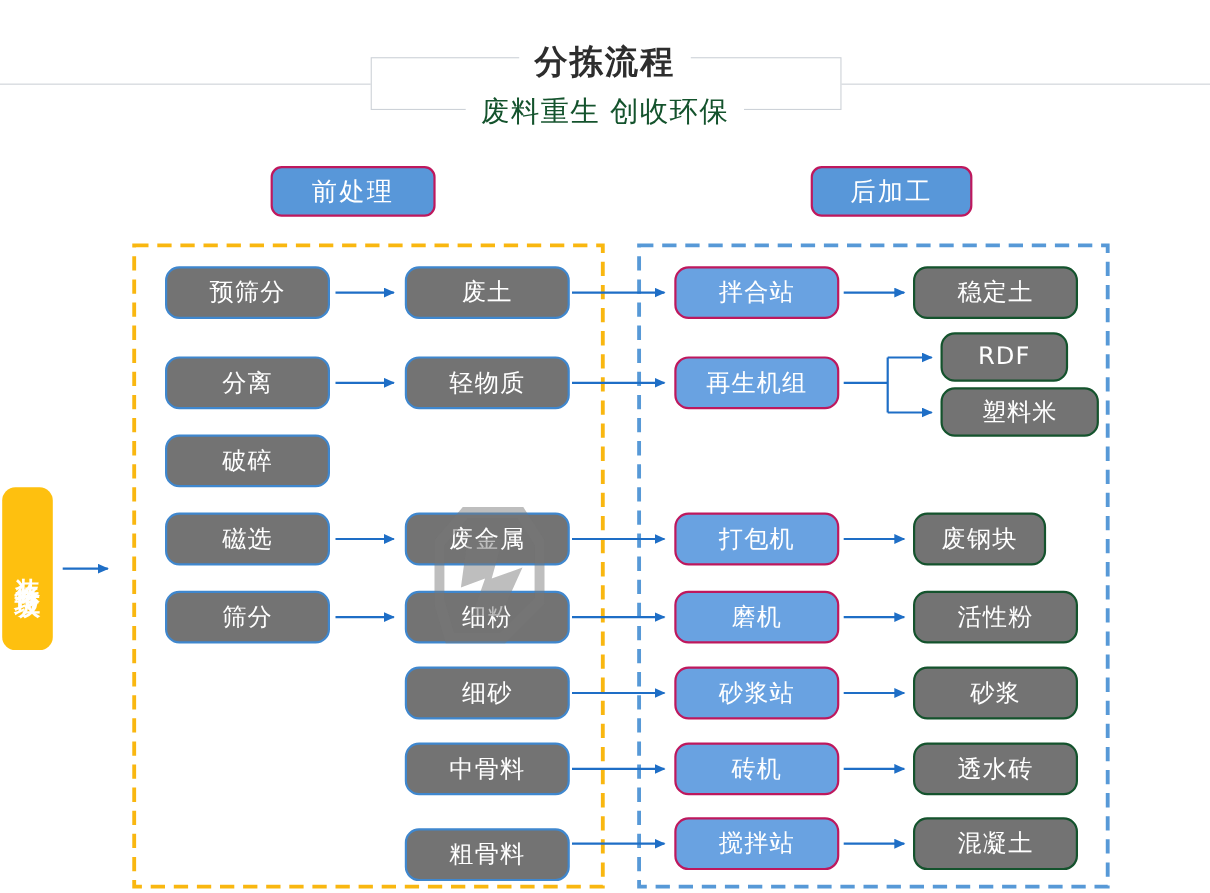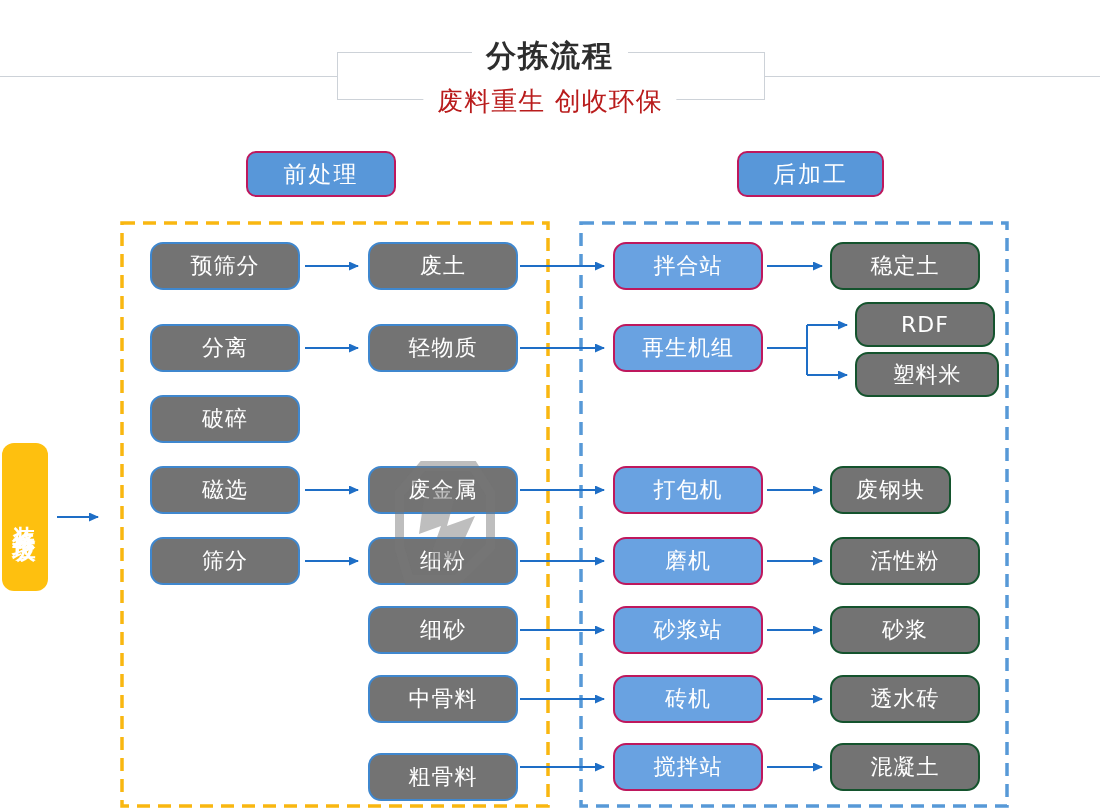--- a/index.html
+++ b/index.html
@@ -10,21 +10,21 @@
   }
   
   .full-line{position:absolute;left:0;top:76px;width:1100px;height:0;
     border-top:1px solid #cdd2d8;z-index:0;}
   .title-box{position:absolute;left:337px;top:52px;width:426px;height:46px;
     border:1px solid #cdd2d8;background:#ffffff;z-index:1;}
   .main-title{position:absolute;left:550px;top:36px;transform:translateX(-50%);
     background:#ffffff;padding:0 14px;font-size:30px;font-weight:bold;
     color:#2d2d2d;white-space:nowrap;z-index:2;letter-spacing:2px;}
   .sub-title{position:absolute;left:550px;top:84px;transform:translateX(-50%);
-    background:#ffffff;padding:0 14px;font-size:26px;color:#b91c1c;
+    background:#ffffff;padding:0 14px;font-size:26px;color:#14532d;
     white-space:nowrap;z-index:2;letter-spacing:1px;}
   
   .section-btn{position:absolute;height:46px;border-radius:10px;
     background:#5897d9;border:2px solid #be185d;color:#ffffff;font-size:23px;
     display:flex;align-items:center;justify-content:center;box-sizing:border-box;
     z-index:2;letter-spacing:2px;}
   
   .node{position:absolute;height:48px;border-radius:13px;box-sizing:border-box;
     display:flex;align-items:center;justify-content:center;color:#ffffff;
     font-size:22px;z-index:2;letter-spacing:1px;}
@@ -116,21 +116,21 @@
 
 <div class="node mid" style="left:613px;top:242px;width:150px;">拌合站</div>
 <div class="node mid" style="left:613px;top:324px;width:150px;">再生机组</div>
 <div class="node mid" style="left:613px;top:466px;width:150px;">打包机</div>
 <div class="node mid" style="left:613px;top:537px;width:150px;">磨机</div>
 <div class="node mid" style="left:613px;top:606px;width:150px;">砂浆站</div>
 <div class="node mid" style="left:613px;top:675px;width:150px;">砖机</div>
 <div class="node mid" style="left:613px;top:743px;width:150px;">搅拌站</div>
 
 <div class="node dark" style="left:830px;top:242px;width:150px;">稳定土</div>
-<div class="node dark" style="left:855px;top:302px;width:140px;height:45px;">RDF</div>
+<div class="node dark" style="left:855px;top:302px;width:116px;height:45px;">RDF</div>
 <div class="node dark" style="left:855px;top:352px;width:144px;height:45px;">塑料米</div>
 <div class="node dark" style="left:830px;top:466px;width:121px;">废钢块</div>
 <div class="node dark" style="left:830px;top:537px;width:150px;">活性粉</div>
 <div class="node dark" style="left:830px;top:606px;width:150px;">砂浆</div>
 <div class="node dark" style="left:830px;top:675px;width:150px;">透水砖</div>
 <div class="node dark" style="left:830px;top:743px;width:150px;">混凝土</div>
 
 <div class="watermark">
   <svg width="100" height="125" style="position:absolute;left:395px;top:460px;">
     <polygon points="28,6 78,6 96,34 96,86 62,120 14,120 4,86 4,34" fill="none" stroke="rgba(120,120,120,0.48)" stroke-width="10"></polygon>

